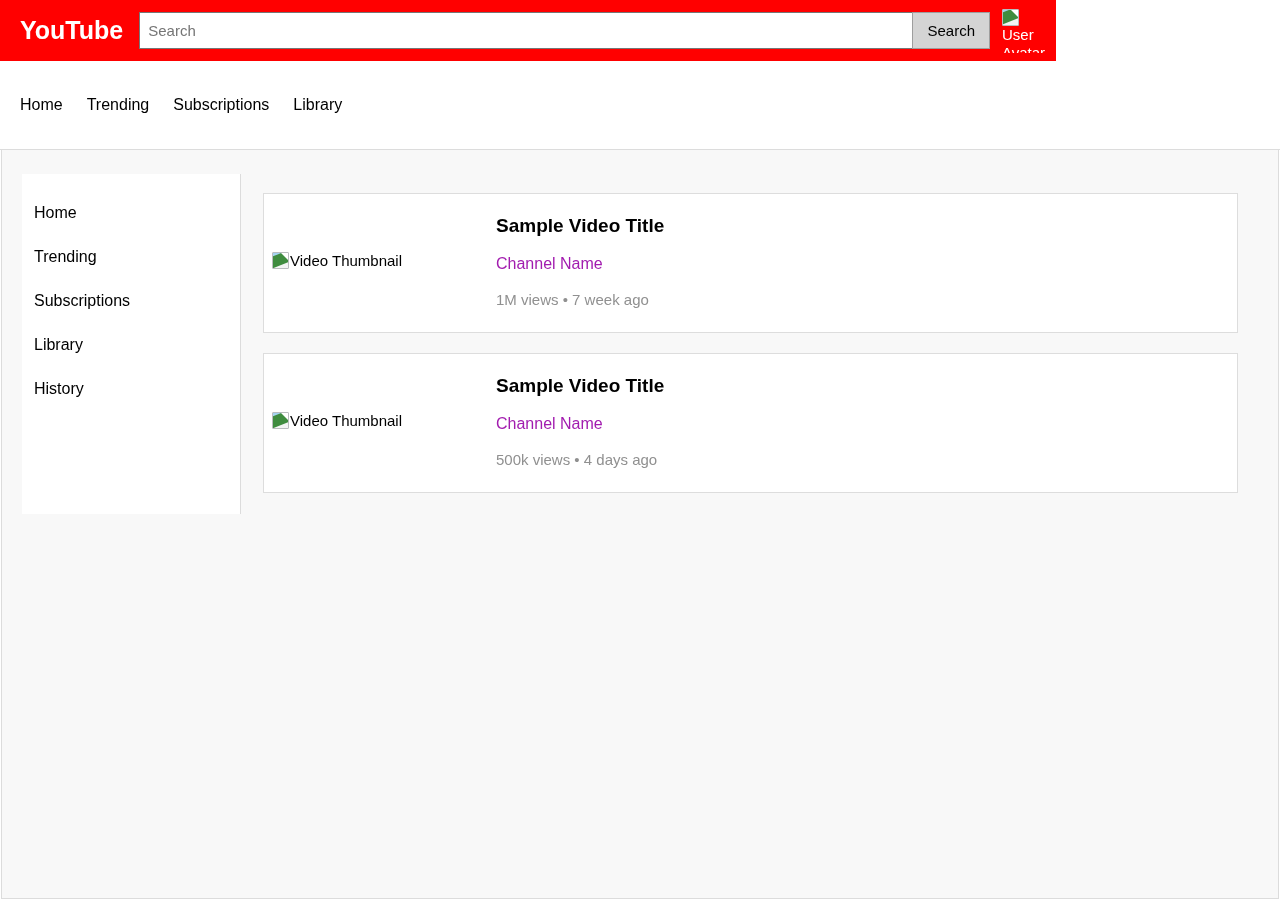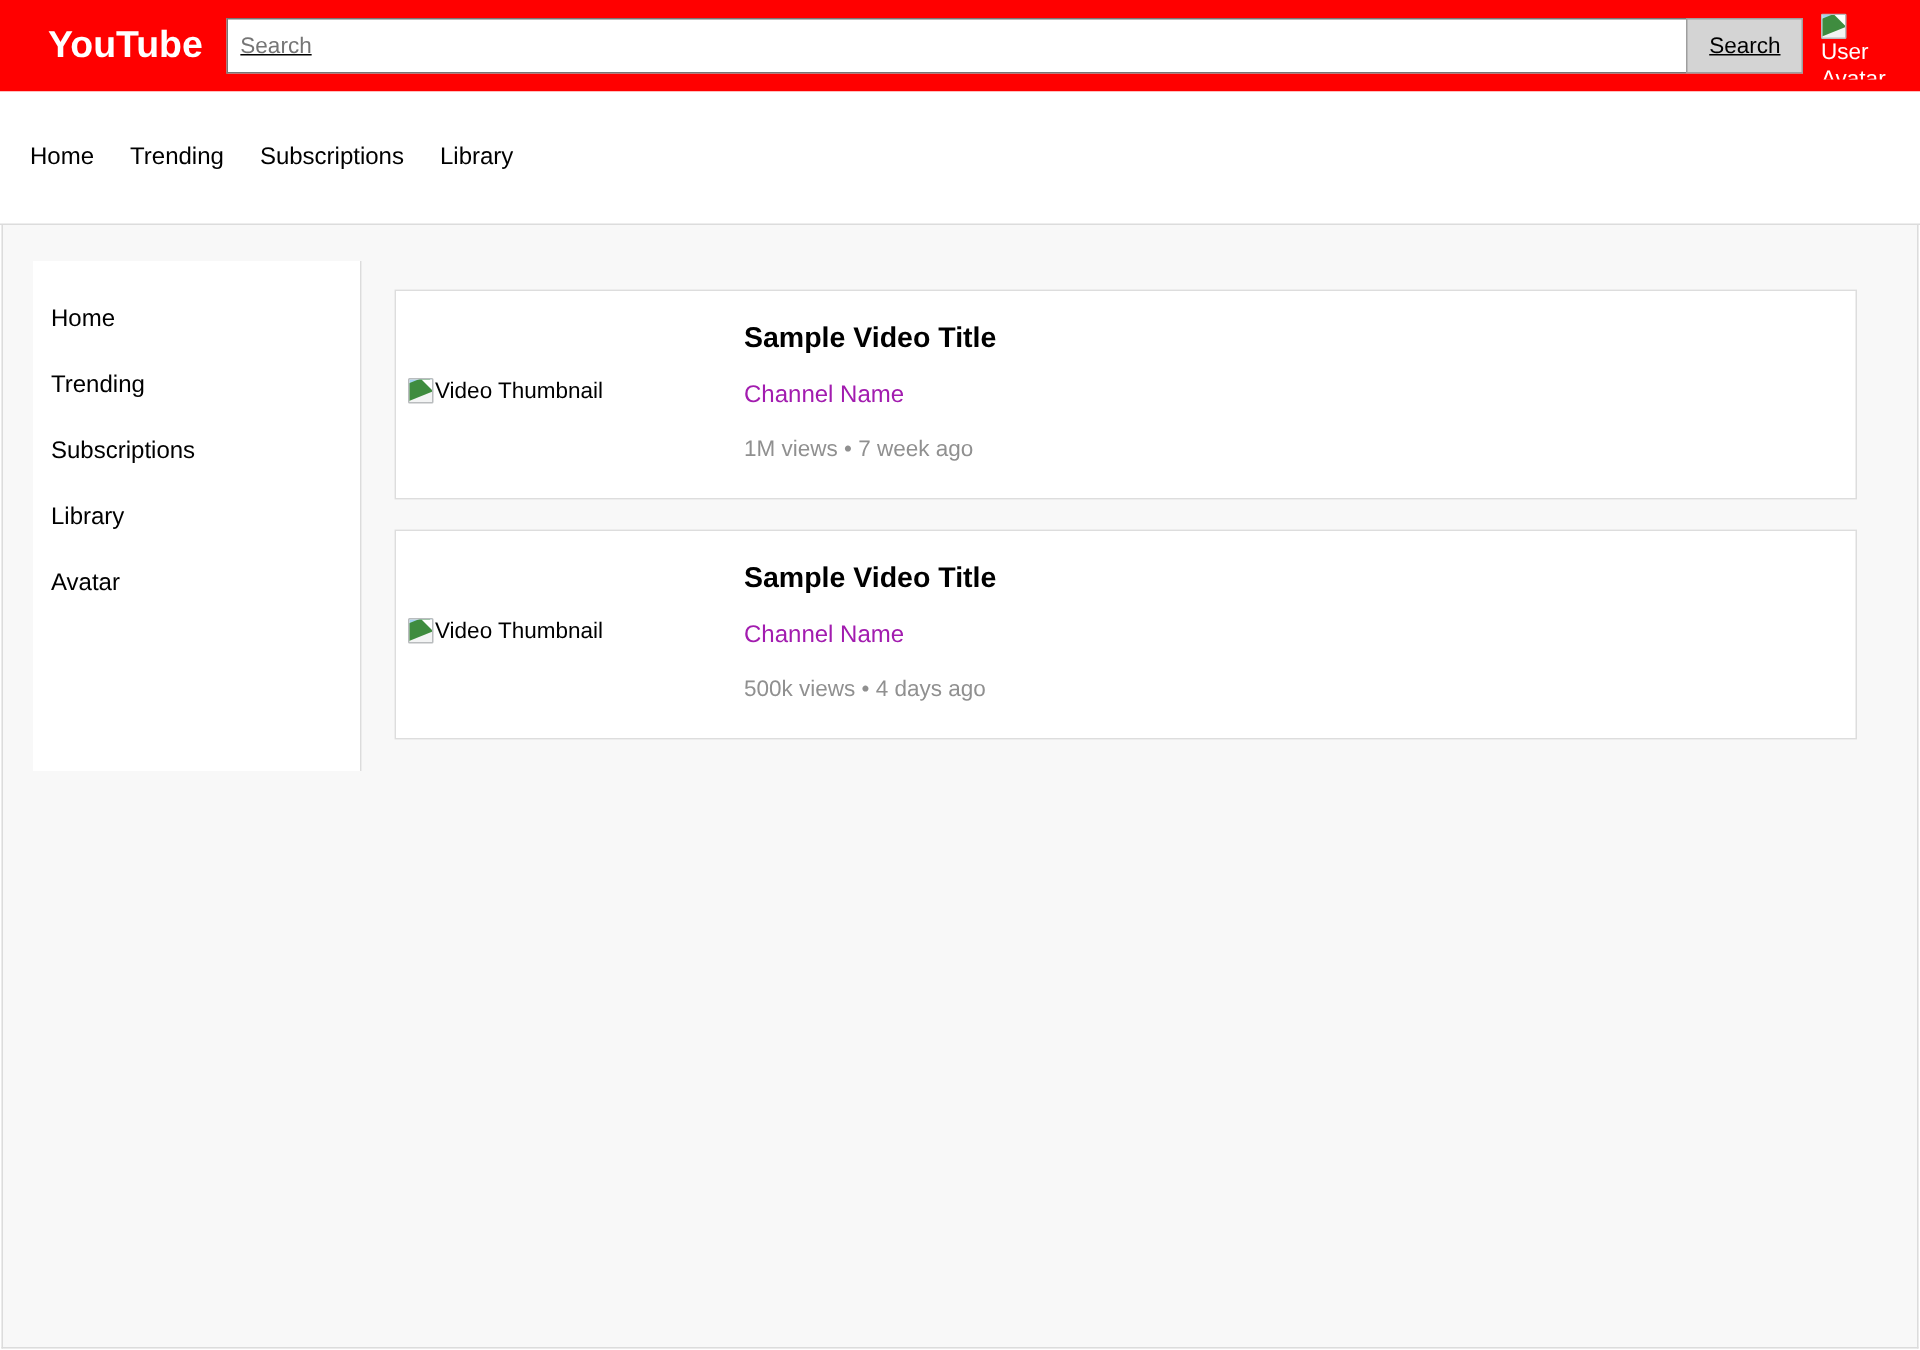--- a/index.html
+++ b/index.html
@@ -11,45 +11,44 @@
     height: 900px;
     background: #ffffff;
     font-family: "Liberation Sans", sans-serif;
     -webkit-font-smoothing: antialiased;
   }
 
   
   .header {
     position: absolute;
     top: 0; left: 0;
-    width: 1280px;
+    width: 1056px;
     height: 61px;
     background: #ff0000;
     display: flex;
     align-items: center;
-    padding: 0 20px;
+    padding: 0 8px;
     overflow: hidden;
   }
   .logo {
     color: #ffffff;
     font-size: 25px;
     font-weight: bold;
     line-height: 1;
     margin-left: 12px;
     margin-right: 16px;
     letter-spacing: 0px;
     white-space: nowrap;
   }
   .search-wrap {
     display: flex;
     align-items: stretch;
     flex: 1 1 auto;
     height: 37px;
     min-width: 0;
-    text-decoration: underline;
   }
   .search-input {
     flex: 1 1 auto;
     min-width: 0;
     height: 37px;
     border: 1px solid #767676;
     border-right: none;
     background: #ffffff;
     font-family: "Liberation Sans", sans-serif;
     font-size: 15px;
@@ -278,21 +277,21 @@
   <a class="nav-item">Library</a>
 </div>
 
 <div class="page-container">
 
   <div class="sidebar">
     <a class="sidebar-item">Home</a>
     <a class="sidebar-item">Trending</a>
     <a class="sidebar-item">Subscriptions</a>
     <a class="sidebar-item">Library</a>
-    <a class="sidebar-item">Avatar</a>
+    <a class="sidebar-item">History</a>
   </div>
 
   <div class="main-content">
 
     <div class="video-card">
       <div class="thumb-col">
         <span class="broken-img">
           <span class="broken-glyph">
             <span class="broken-fold"></span>
           </span>

